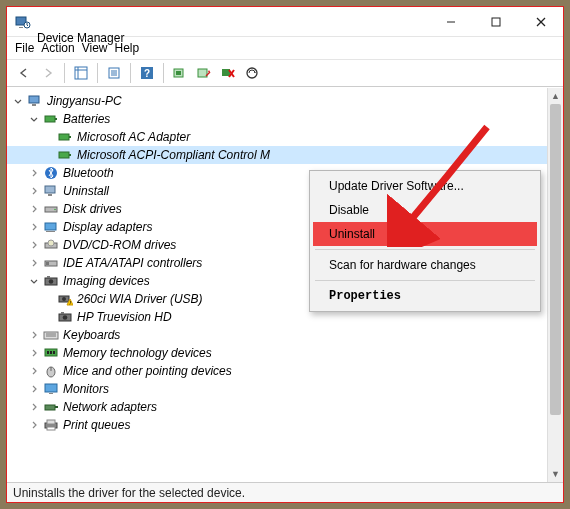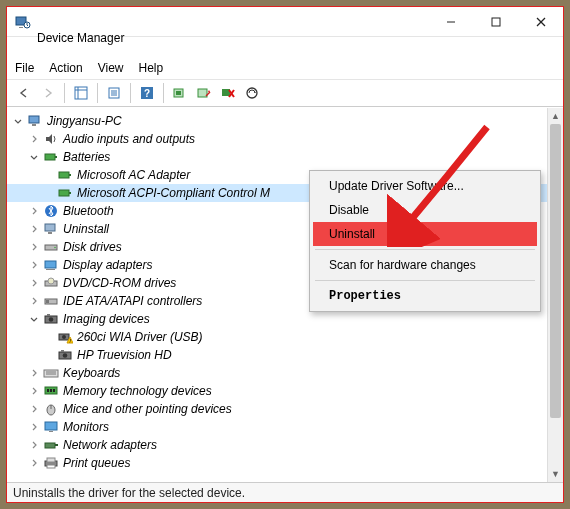--- a/index.html
+++ b/index.html
@@ -42,22 +42,21 @@
     display: flex; align-items: center; justify-content: center;
     color: #333;
   }
   
   .menubar {
     height: 22px;
     display: flex;
     align-items: center;
     padding: 0 8px;
     font-size: 12px;
-    gap: 15px;
-    margin-top: 20px;
+    gap: 7px;
   }
   .menubar span { cursor: default; }
   
   .toolbar {
     height: 28px;
     border-top: 1px solid #e5e5e5;
     border-bottom: 1px solid #ccc;
     display: flex;
     align-items: center;
     padding: 0 6px;
@@ -290,35 +289,20 @@
             </span>
           <span class="icon">
               <svg width="16" height="16">
                 <rect x="2" y="3" width="10" height="7" fill="#6ea2d6" stroke="#2c5a8a"></rect>
                 <rect x="5" y="11" width="4" height="2" fill="#888"></rect>
               </svg>
             </span>
           <span class="lbl">Jingyansu-PC</span>
         </div>
 
-        <div class="row">
-          <span class="indent" style="width:20px"></span>
-          <span class="exp">
-              <svg width="9" height="9">
-                <path d="M3 1 L6 4 L3 7" fill="none" stroke="#888" stroke-width="1.2"></path>
-              </svg>
-            </span>
-          <span class="icon">
-              <svg width="16" height="16">
-                <path d="M3 6 h3 l3 -3 v10 l-3 -3 h-3 z" fill="#555"></path>
-                <path d="M11 5 q2 3 0 6" fill="none" stroke="#555"></path>
-              </svg>
-            </span>
-          <span class="lbl">Audio inputs and outputs</span>
-        </div>
 
         <div class="row">
           <span class="indent" style="width:20px"></span>
           <span class="exp">
               <svg width="9" height="9">
                 <path d="M1 3 L4 6 L7 3" fill="none" stroke="#555" stroke-width="1.2"></path>
               </svg>
             </span>
           <span class="icon">
               <svg width="16" height="16">

